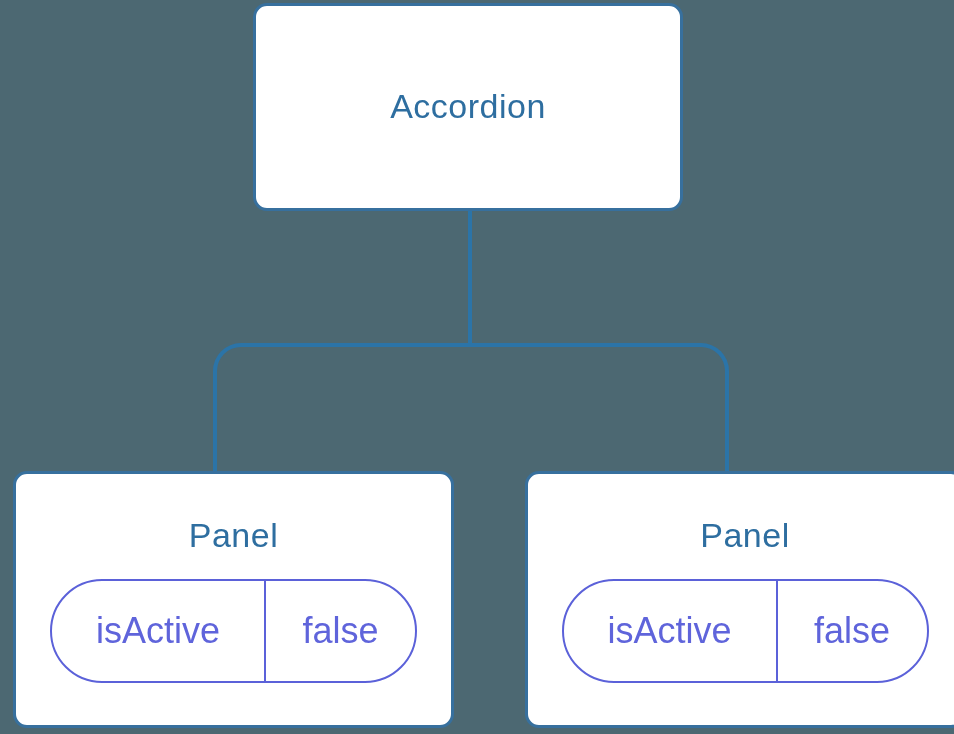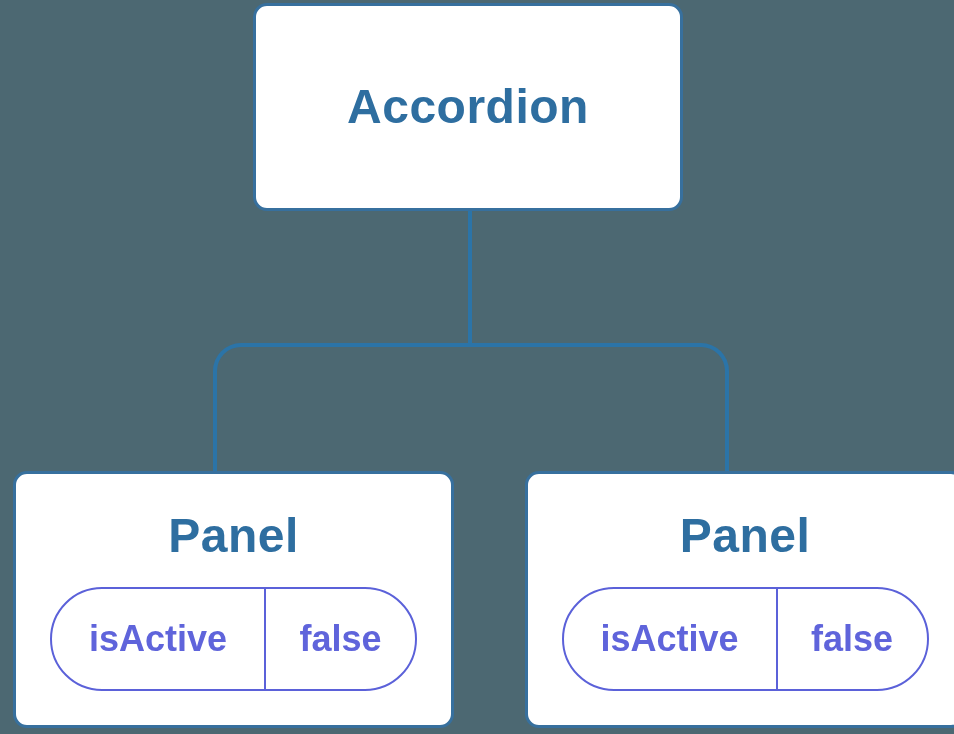--- a/index.html
+++ b/index.html
@@ -53,22 +53,22 @@
     justify-content: center;
     color: var(--node-label, #2E6EA0);
   }
   .node-root {
     left: 253px;
     top: 3px;
     width: 430px;
     height: 208px;
   }
   .node-label {
-    font-size: 48px;
-    font-weight: 700;
+    font-size: 34px;
+    font-weight: 400;
     letter-spacing: 0.5px;
     line-height: 1.15;
     white-space: nowrap;
   }
   .node-panel {
     width: 441px;
     height: 257px;
     gap: 24px;
     margin-left: 12px;
   }
@@ -80,21 +80,20 @@
     box-sizing: border-box;
     width: 367px;
     height: 104px;
     border: 2px solid var(--state, #5B61D9);
     border-radius: 52px;
     display: flex;
     align-items: stretch;
     color: var(--state-text, #5F64DB);
     font-size: 36px;
     overflow: hidden;
-    font-weight: bold;
   }
   .state-cell {
     display: flex;
     align-items: center;
     justify-content: center;
     white-space: nowrap;
   }
   .state-cell-key {
     width: 212px;
     border-right: 2px solid var(--state, #5B61D9);

